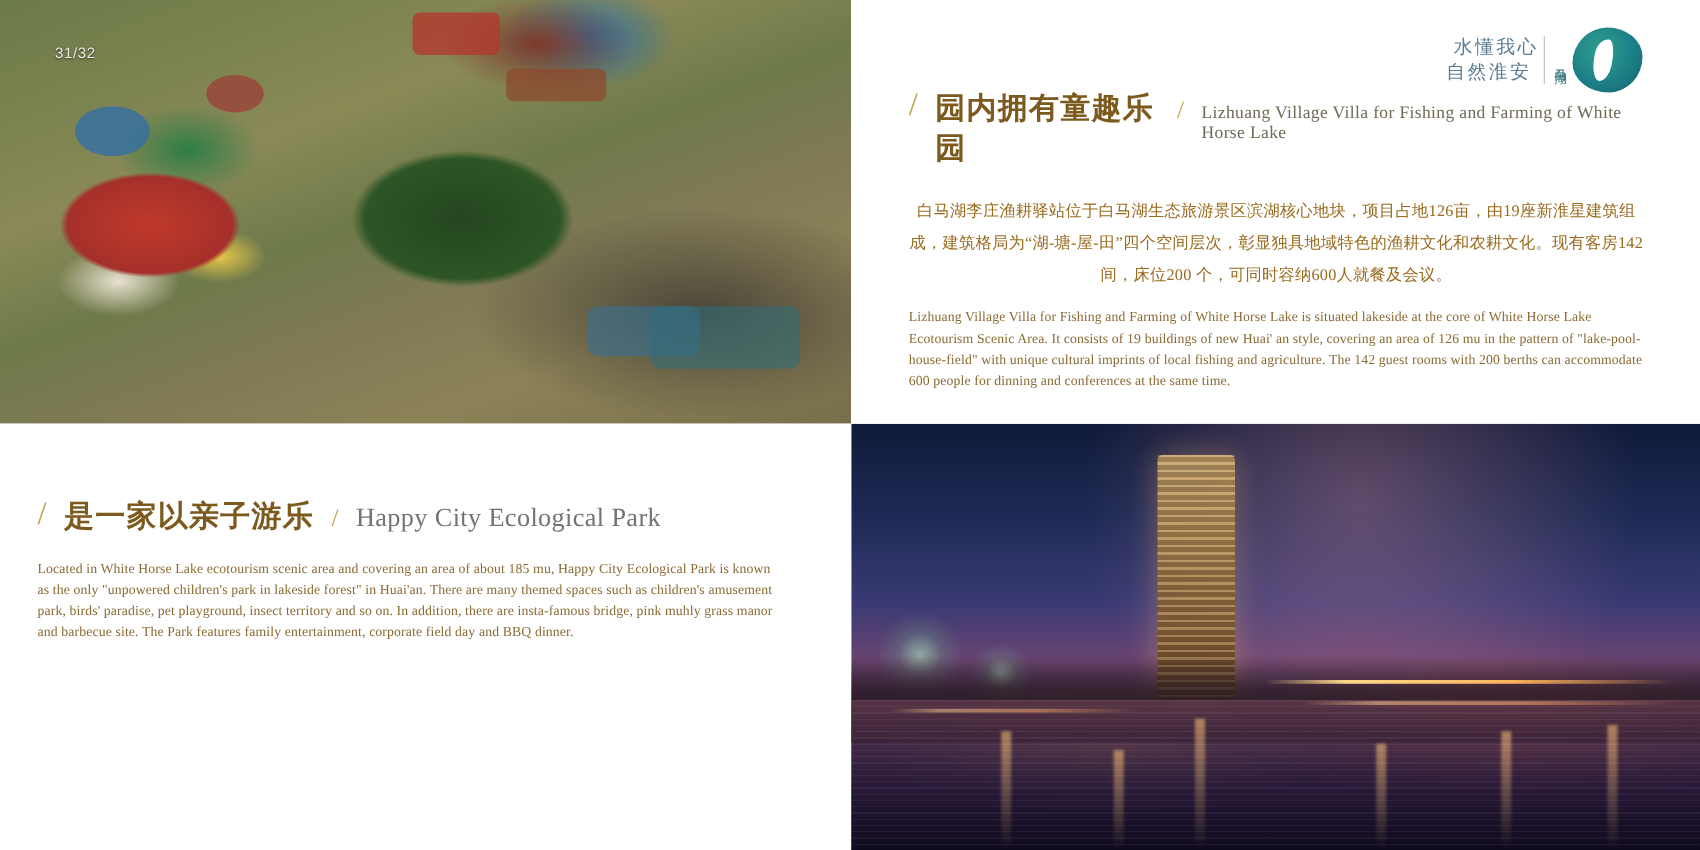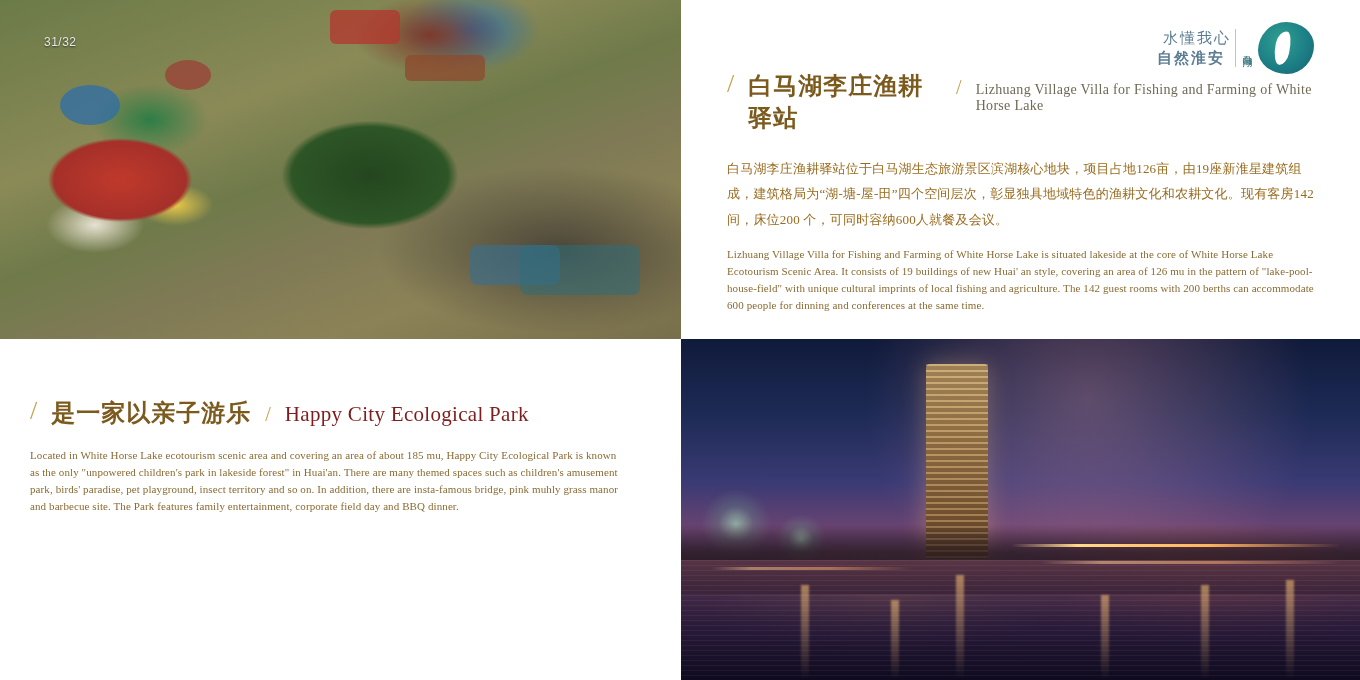--- a/index.html
+++ b/index.html
@@ -90,21 +90,21 @@
     gap: 4px;
   }
   .brand-slogan {
     text-align: right;
     color: #5b7c93;
     font-size: 15px;
     line-height: 1.35;
     font-family: "Liberation Serif", serif;
     letter-spacing: 2px;
   }
-  .brand-slogan .l2 { padding-right: 6px; font-weight: bold; }
+  .brand-slogan .l2 { padding-right: 6px; }
   .brand-sep {
     width: 1px;
     height: 38px;
     background: #b9c6cf;
   }
   .brand-mark {
     display: flex;
     align-items: center;
     gap: 4px;
   }
@@ -158,21 +158,21 @@
     font-size: 20px;
   }
   .title-en {
     color: #6f6a56;
     font-size: 14px;
     letter-spacing: .3px;
     font-family: "Liberation Serif", serif;
   }
   .title-en.big {
     font-size: 21px;
-    color: #7f1d1d;
+    color: #737373;
   }
   .body-cn {
     color: #9a6b1e;
     font-size: 13px;
     line-height: 1.95;
     letter-spacing: .2px;
   }
   .body-en {
     color: #8a6b33;
     font-size: 11px;
@@ -269,25 +269,25 @@
       <div class="brand-sep"></div>
       <div class="brand-mark">
         <div class="brand-name">白马湖</div>
         <div class="brand-badge"></div>
       </div>
     </div>
 
     <div class="sec" style="left:46px; top:70px; width:600px;">
       <div class="sec-head">
         <span class="slash">/</span>
-        <span class="title-cn">白马湖李庄渔耕驿站</span>
+        <span class="title-cn">园内拥有童趣乐园</span>
         <span class="title-div">/</span>
         <span class="title-en">Lizhuang Village Villa for Fishing and Farming of White Horse Lake</span>
       </div>
-      <div class="body-cn" style="margin-top:22px; width:588px;">白马湖李庄渔耕驿站位于白马湖生态旅游景区滨湖核心地块，项目占地126亩，由19座新淮星建筑组成，建筑格局为“湖-塘-屋-田”四个空间层次，彰显独具地域特色的渔耕文化和农耕文化。现有客房142间，床位200 个，可同时容纳600人就餐及会议。</div>
+      <div class="body-cn" style="margin-top:22px; width:588px;text-align:center;">白马湖李庄渔耕驿站位于白马湖生态旅游景区滨湖核心地块，项目占地126亩，由19座新淮星建筑组成，建筑格局为“湖-塘-屋-田”四个空间层次，彰显独具地域特色的渔耕文化和农耕文化。现有客房142间，床位200 个，可同时容纳600人就餐及会议。</div>
       <div class="body-en" style="margin-top:14px; width:588px;">Lizhuang Village Villa for Fishing and Farming of White Horse Lake is situated lakeside at the core of White Horse Lake Ecotourism Scenic Area. It consists of 19 buildings of new Huai' an style, covering an area of 126 mu in the pattern of "lake-pool-house-field" with unique cultural imprints of local fishing and agriculture. The 142 guest rooms with 200 berths can accommodate 600 people for dinning and conferences at the same time.</div>
     </div>
 
   </div>
 
   <div class="q-bl">
     <div class="sec" style="left:30px; top:58px; width:620px;">
       <div class="sec-head">
         <span class="slash">/</span>
         <span class="title-cn">是一家以亲子游乐</span>

